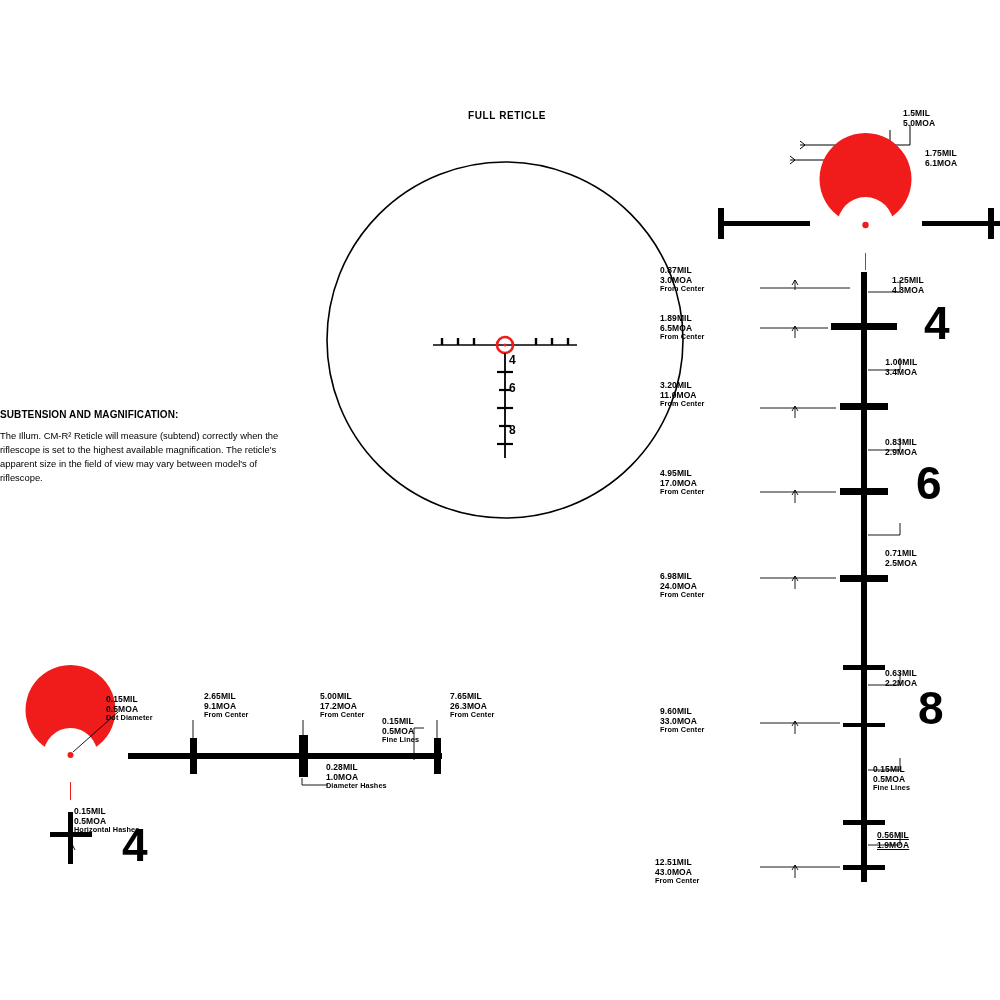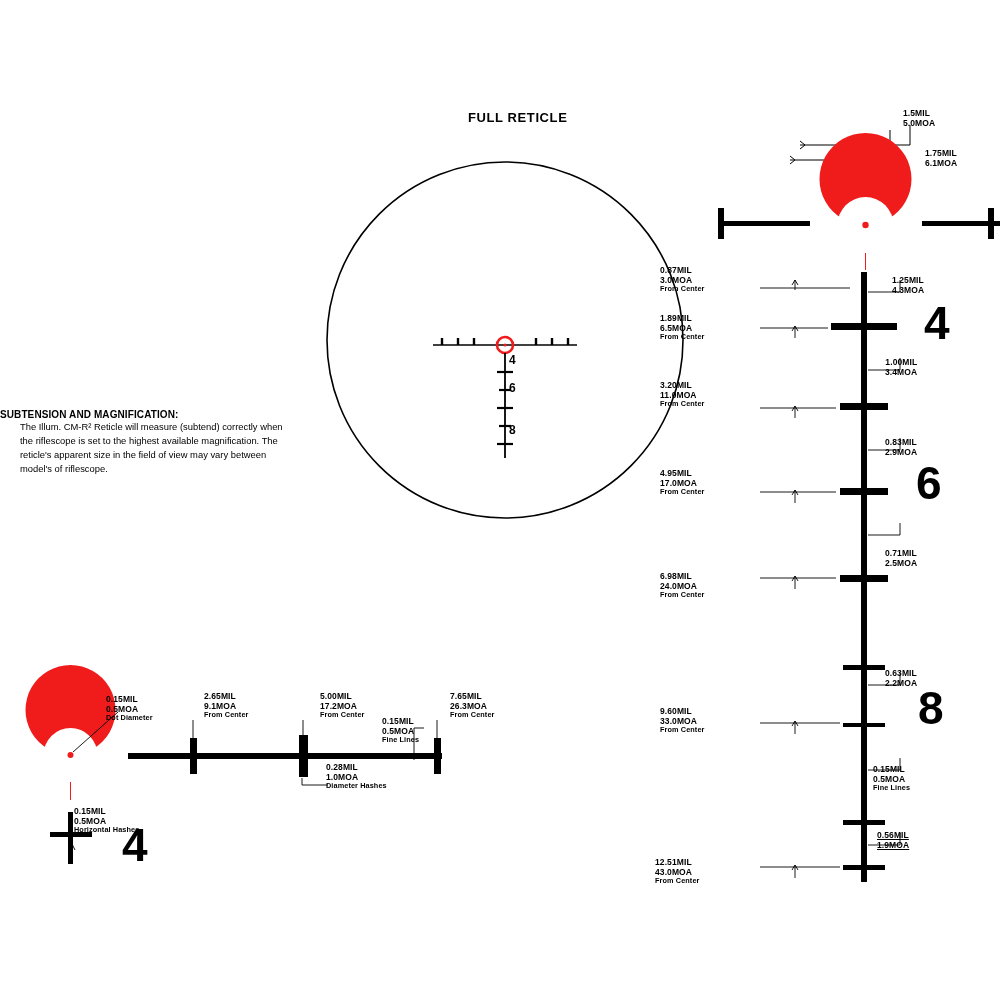--- a/index.html
+++ b/index.html
@@ -2,21 +2,21 @@
 <html><head>
 <meta charset="utf-8">
 <style>
   html,body{margin:0;padding:0;background:#ffffff;}
   body{width:1000px;height:1000px;position:relative;overflow:hidden;
        font-family:"Liberation Sans", sans-serif;color:#000;}
   .abs{position:absolute;}
   .lbl{font-size:8.5px;line-height:10px;font-weight:700;letter-spacing:0.1px;white-space:nowrap;}
   .lbl .sub{font-weight:700;font-size:7.3px;line-height:8.6px;}
   .lbl.right{text-align:left;}
-  .title{font-size:13px;font-weight:700;letter-spacing:0.6px;}
+  .title{font-size:10px;font-weight:700;letter-spacing:0.6px;}
   .bigno{font-family:"Liberation Sans", sans-serif;font-weight:700;font-size:46px;line-height:46px;}
   .body-head{font-size:10px;font-weight:700;letter-spacing:0.1px;margin-top:28px;}
   .body-txt{font-size:9.4px;line-height:14px;font-weight:400;}
   svg{display:block;overflow:visible;}
 </style>
 </head>
 <body>
 
 <div class="abs title" style="left:468px;top:110px;">FULL RETICLE</div>
 
@@ -47,21 +47,21 @@
       <line x1="172" y1="304" x2="188" y2="304"></line>
     </g>
   </svg>
 </div>
 <div class="abs" style="left:509px;top:353px;font-size:12px;font-weight:700;">4</div>
 <div class="abs" style="left:509px;top:381px;font-size:12px;font-weight:700;">6</div>
 <div class="abs" style="left:509px;top:423px;font-size:12px;font-weight:700;">8</div>
 
 <div class="abs" style="left:0px;top:381px;width:290px;">
   <div class="body-head">SUBTENSION AND MAGNIFICATION:</div>
-  <div class="body-txt" style="padding-left:20px;">The Illum. CM-R² Reticle will measure (subtend) correctly when the riflescope is set to the highest available magnification. The reticle's apparent size in the field of view may vary between model's of riflescope.</div>
+  <div class="body-txt" style="margin-top:9px;">The Illum. CM-R² Reticle will measure (subtend) correctly when the riflescope is set to the highest available magnification. The reticle's apparent size in the field of view may vary between model's of riflescope.</div>
 </div>
 
 <div class="abs" style="left:700px;top:120px;">
   <svg width="300" height="780" viewBox="0 0 300 780">
 
     <g stroke="#000" stroke-width="1" fill="none">
       <path d="M90 40 L190 40"></path>
       <path d="M95 40 L90 36 M95 40 L90 44"></path>
       <path d="M100 25 L210 25"></path>
       <path d="M105 25 L100 21 M105 25 L100 29"></path>

